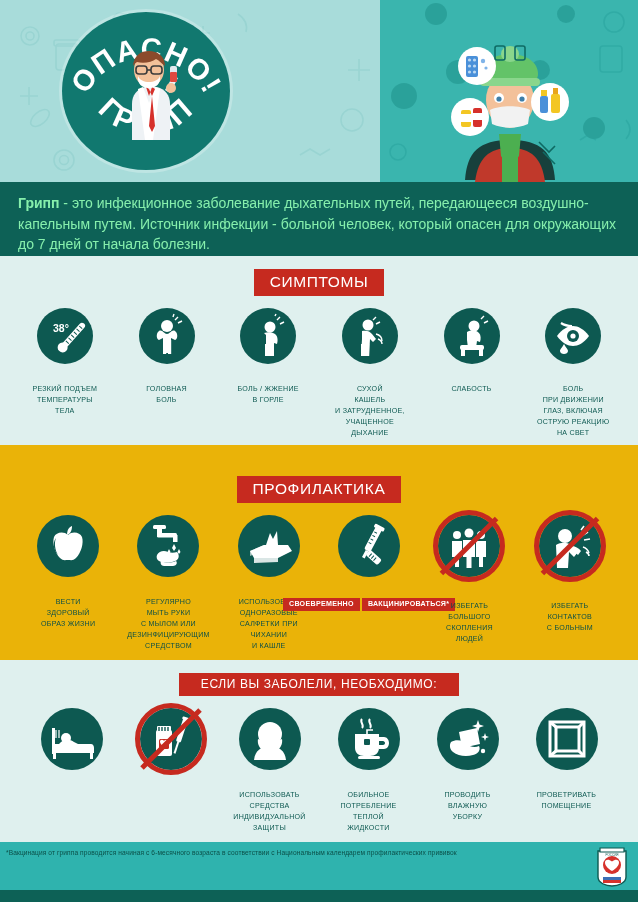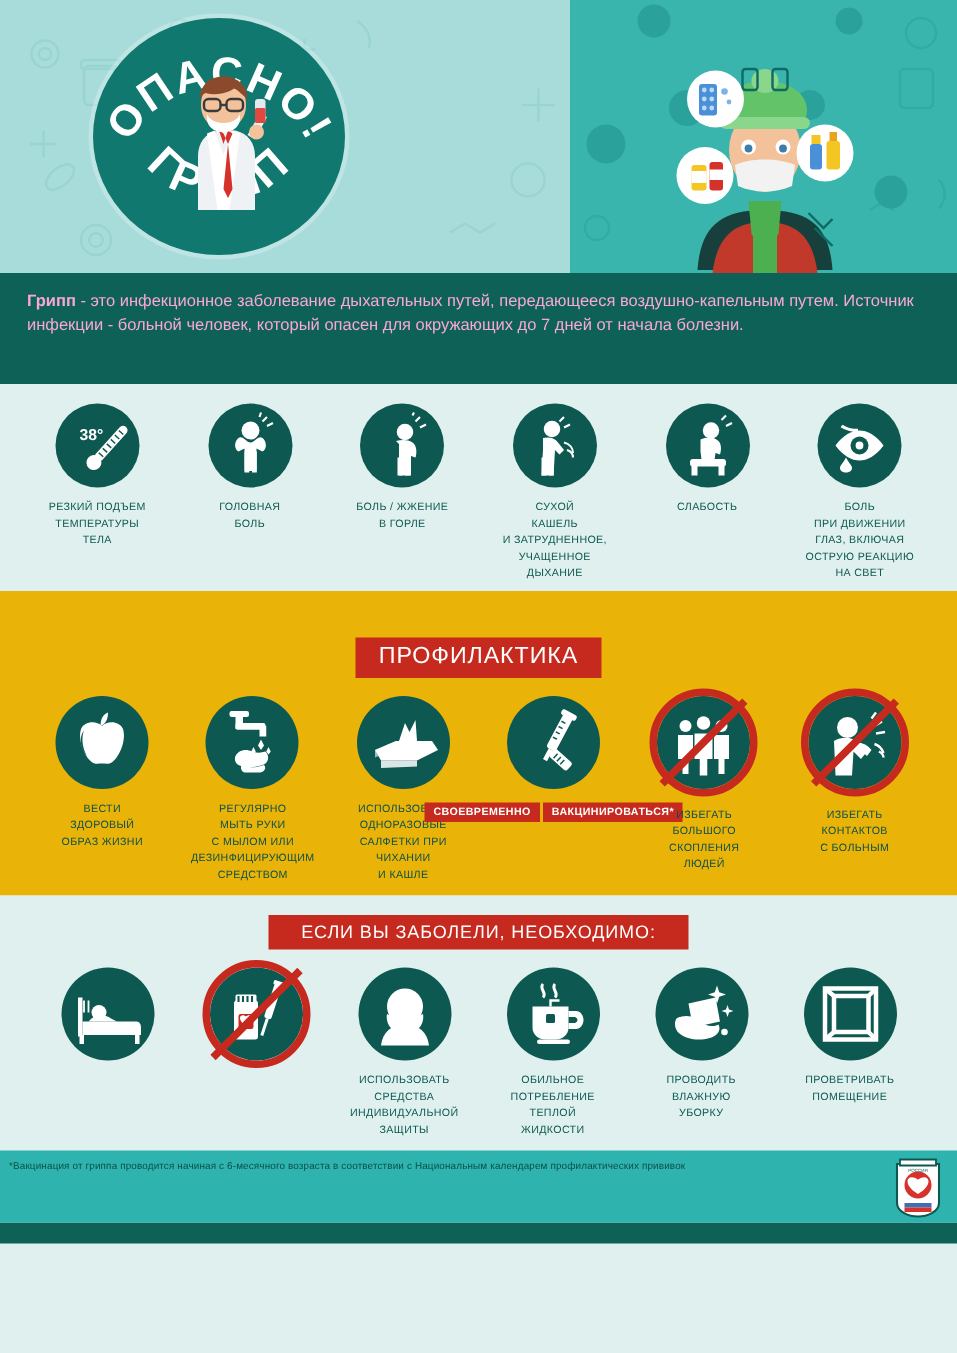--- a/index.html
+++ b/index.html
@@ -43,23 +43,23 @@
   .doctor{
     position:absolute;left:118px;top:44px;width:62px;height:100px;
   }
   .sickman{
     position:absolute;left:455px;top:42px;width:110px;height:140px;
   }
 
   
   .intro{
     background:#0d6156;
-    color:#f9a8d4;
+    color:#86efac;
     padding:11px 8px 13px 18px;
-    font-size:11px;
+    font-size:14px;
     line-height:1.48;
     box-sizing:border-box;
     height:74px;
   }
   .intro b{font-weight:bold;}
 
   
   .sec{position:relative;box-sizing:border-box;}
   .sec-symptoms{background:#dff0ee;padding:13px 0 6px 0;}
   .sec-prevent{background:#eab308;padding:31px 0 8px 0;}
@@ -85,20 +85,21 @@
     padding:0 14px;
     box-sizing:border-box;
   }
   .cell{
     flex:1 1 0;
     display:flex;
     flex-direction:column;
     align-items:center;
     text-align:center;
     min-width:0;
+    gap:12px;
   }
   .disc{
     width:56px;height:56px;border-radius:50%;
     background:#0d5951;
     display:flex;align-items:center;justify-content:center;
     position:relative;
     flex:none;
   }
   .sec-prevent .disc{width:62px;height:62px;}
   .sec-ill .disc{width:62px;height:62px;}
@@ -273,20 +274,21 @@
         <path d="M88 110l12 12"></path>
       </g>
     </svg>
   </div>
 
   <div class="intro">
     <b>Грипп</b><span> - это инфекционное заболевание дыхательных путей, передающееся воздушно-капельным путем. Источник инфекции - больной человек, который опасен для окружающих до 7 дней от начала болезни.</span>
   </div>
 
   <section class="sec sec-symptoms">
+    <div class="band-title">СИМПТОМЫ</div>
     <div class="row">
 
       <div class="cell">
         <div class="disc">
           <svg width="46" height="46" viewBox="0 0 46 46">
             <text x="11" y="19" font-family="Liberation Sans, sans-serif" font-size="10.5" font-weight="bold" fill="#fff">38°</text>
             <g transform="rotate(42 30 24)">
               <rect x="27" y="6" width="6" height="30" rx="3" fill="#fff"></rect>
               <circle cx="30" cy="38" r="5" fill="#fff"></circle>
               <g stroke="#0d5951" stroke-width="1">

